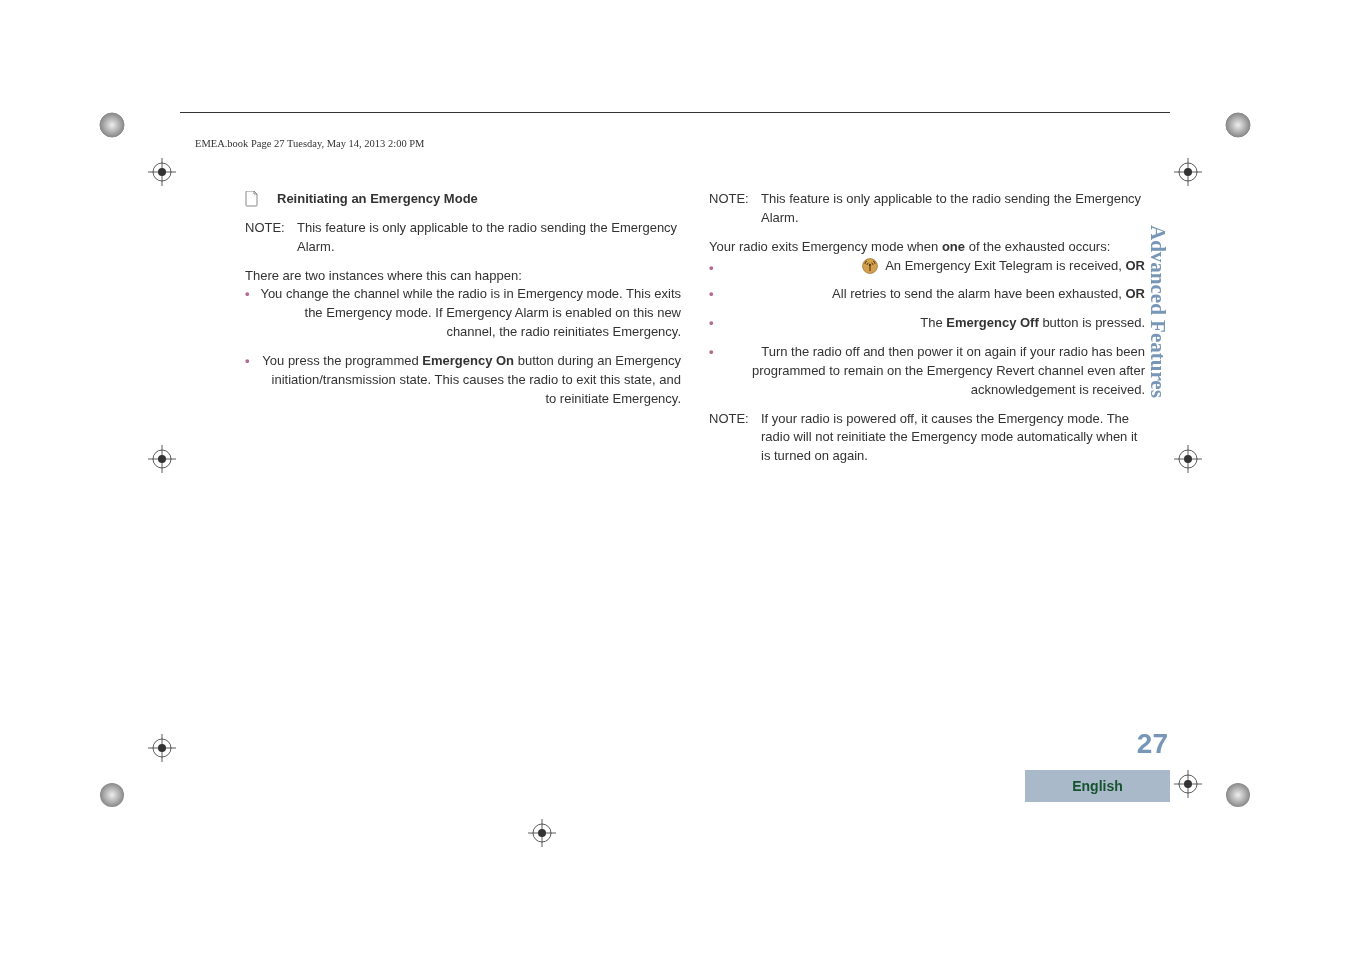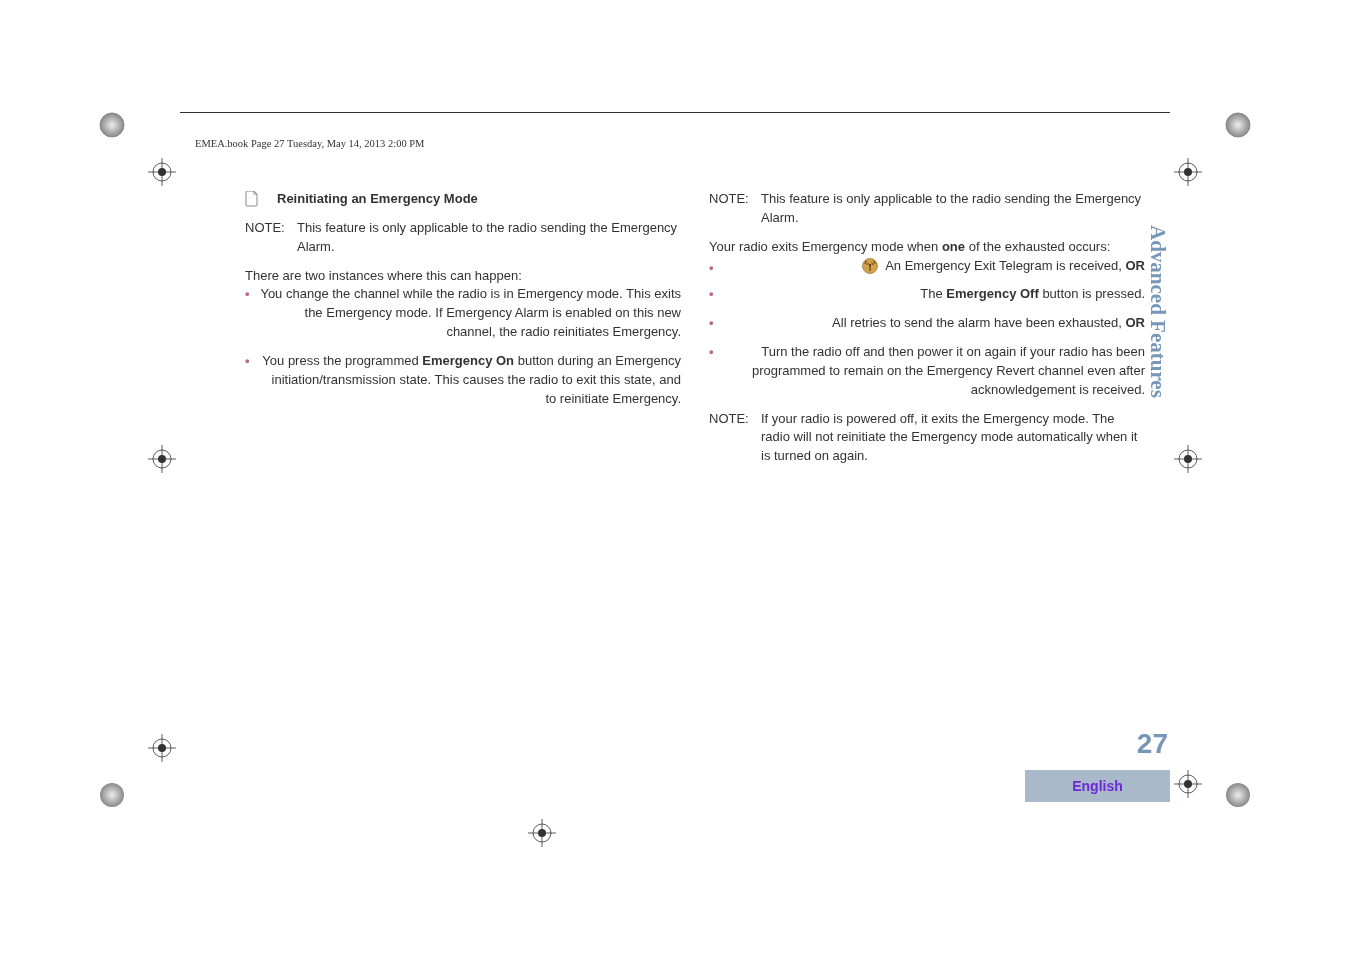--- a/index.html
+++ b/index.html
@@ -112,21 +112,21 @@
       color: #7896b8;
       text-align: right;
     }
     .lang-box {
       position: absolute;
       right: 180px;
       top: 770px;
       width: 145px;
       height: 32px;
       background: #aab9ca;
-      color: #6d28d9;
+      color: #14532d;
       font-weight: bold;
       font-size: 14px;
       display: flex;
       align-items: center;
       justify-content: center;
     }
     .bullet-marker {
       position: absolute;
       left: 0;
       top: 2px;
@@ -242,29 +242,29 @@
         <span class="bullet-marker">•</span>
         <svg class="inline-icon" viewBox="0 0 16 16">
           <circle cx="8" cy="8" r="7.5" fill="#d4a04d" stroke="#8a6524" stroke-width="0.6"></circle>
           <path d="M3 6 Q3 3 5 3 M5 7 Q5 5 6.5 5 M13 6 Q13 3 11 3 M11 7 Q11 5 9.5 5" fill="none" stroke="#5a3e12" stroke-width="1"></path>
           <circle cx="8" cy="7" r="1.2" fill="#5a3e12"></circle>
           <line x1="8" y1="8" x2="8" y2="13" stroke="#5a3e12" stroke-width="1.2"></line>
         </svg>
         <span> An Emergency Exit Telegram is received, </span><b>OR</b>
       </li>
       <li>
+        <span>All retries to send the alarm have been exhausted, </span><b>OR</b>
+      </li>
+      <li>
         <span>The </span><b>Emergency Off</b><span> button is pressed.</span>
-      </li>
-      <li>
-        <span>All retries to send the alarm have been exhausted, </span><b>OR</b>
       </li>
       <li>Turn the radio off and then power it on again if your radio has been programmed to remain on the Emergency Revert channel even after acknowledgement is received.</li>
     </ul>
     <div class="note-row">
       <span class="note-label">NOTE:</span>
-      <span class="note-text">If your radio is powered off, it exits the Emergency mode. The radio will not reinitiate the Emergency mode automatically when it is turned on again.</span>
+      <span class="note-text">If your radio is powered off, it causes the Emergency mode. The radio will not reinitiate the Emergency mode automatically when it is turned on again.</span>
     </div>
   </div>
 </div>
 
 <div class="side-tab">Advanced Features</div>
 <div class="page-num">27</div>
 <div class="lang-box">English</div>
 
 </body></html>

